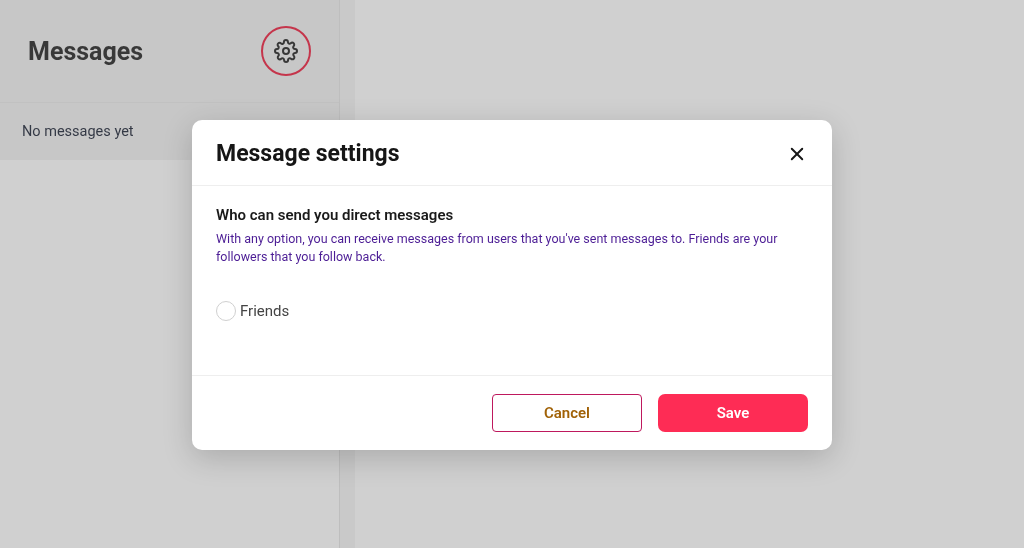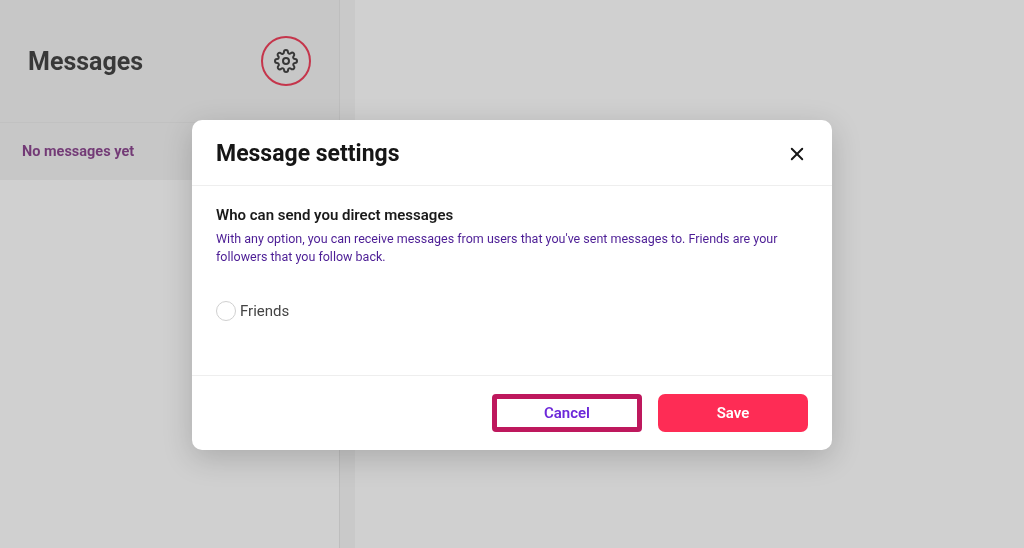--- a/index.html
+++ b/index.html
@@ -26,21 +26,21 @@
       height: 100%;
       background: #fff;
       border-right: 1px solid #e4e4e4;
       position: relative;
       z-index: 1;
     }
     .sidebar-header {
       display: flex;
       align-items: center;
       justify-content: space-between;
-      padding: 36px 28px;
+      padding: 26px 28px;
       background: #f1f1f1;
     }
     .sidebar-title {
       font-size: 25px;
       font-weight: 700;
       color: #161616;
     }
     .gear-wrap {
       position: relative;
       width: 50px;
@@ -57,22 +57,22 @@
     }
     .gear-icon svg {
       width: 24px;
       height: 24px;
       display: block;
     }
     .empty-msg {
       padding: 20px 22px;
       background: #f1f1f1;
       font-size: 14.5px;
-      color: #701a75;
-      font-weight: 700;
+      color: #0f172a;
+      font-weight: 400;
       border-top: 1px solid #e8e8e8;
     }
     .main {
       position: absolute;
       left: 355px;
       top: 0;
       right: 0;
       bottom: 0;
       background: #fff;
       z-index: 1;
@@ -171,22 +171,22 @@
       font-size: 15px;
       font-weight: 600;
       display: flex;
       align-items: center;
       justify-content: center;
       cursor: pointer;
       border: none;
     }
     .btn-cancel {
       background: #fff;
-      border: 5px solid #be185d;
-      color: #6d28d9;
+      border: 1px solid #be185d;
+      color: #a16207;
     }
     .btn-save {
       background: #fe2c55;
       color: #fff;
       border-radius: 7px;
     }
   </style>
 </head>
 <body>
 

